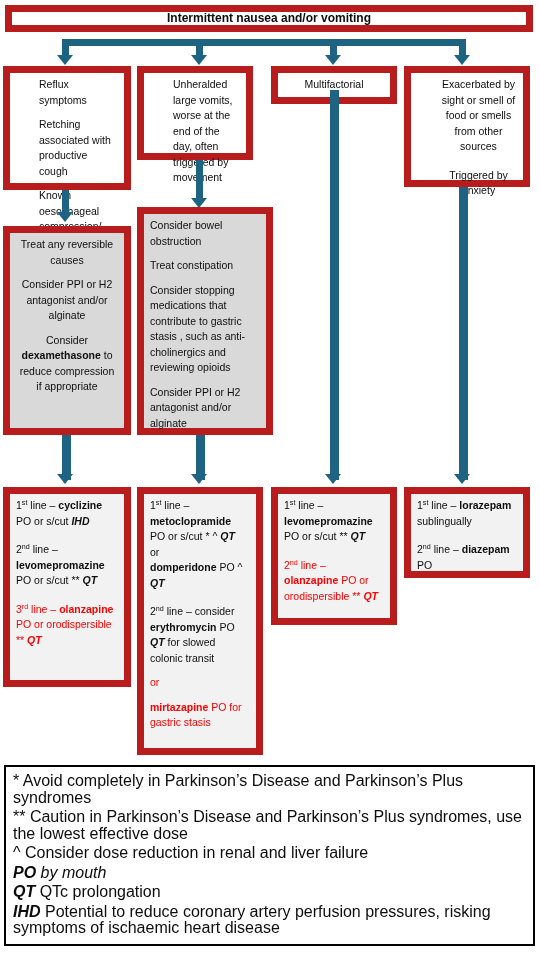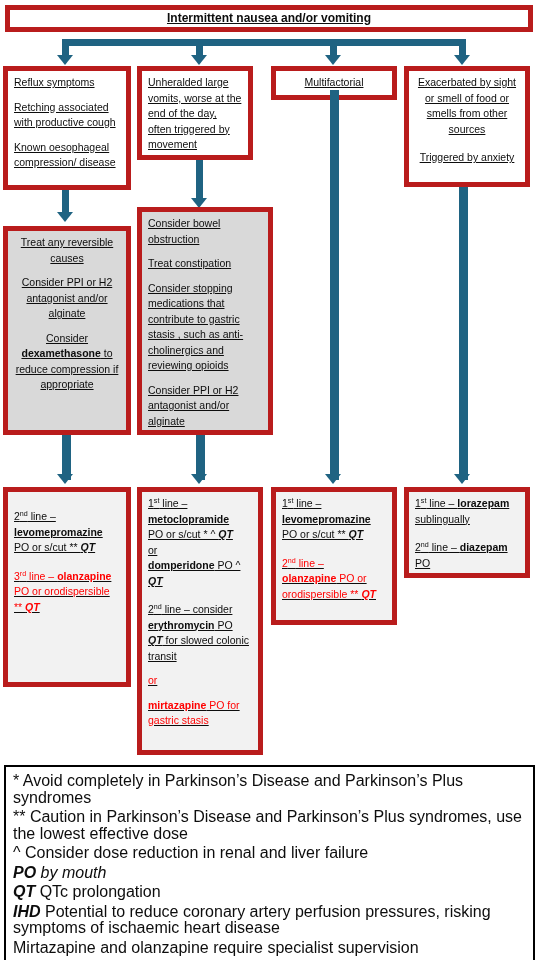--- a/index.html
+++ b/index.html
@@ -16,41 +16,41 @@
     overflow: hidden;
   }
   #canvas {
     position: relative;
     width: 540px;
     height: 960px;
   }
   .box {
     position: absolute;
     box-sizing: border-box;
-    border: 5px solid #b91c1c;
+    border: 7px solid #b91c1c;
     background: #ffffff;
     font-size: 10.5px;
     line-height: 15.5px;
     padding: 4px 6px;
-    text-decoration: underline;
   }
   .title-box {
     left: 5px;
     top: 5px;
     width: 528px;
     height: 27px;
     display: flex;
     align-items: center;
     justify-content: center;
     font-weight: bold;
     font-size: 12px;
     padding: 0;
   }
   .cause-box {
     background: #ffffff;
+    padding-left: 29px;
   }
   .grey-box {
     background: #d9d9d9;
   }
   .tx-box {
     background: #f2f2f2;
   }
   .centered { text-align: center; }
   .para { margin: 0 0 0 0; }
   .para + .para { margin-top: 9px; }
@@ -159,20 +159,21 @@
     <div class="para">Consider PPI or H2 antagonist and/or alginate</div>
   </div>
 
   <div class="conn" style="left:62px; top:435px; width:9px; height:45px;"></div>
   <div class="arrow-head" style="left:57px; top:474px;"></div>
 
   <div class="conn" style="left:196px; top:435px; width:9px; height:45px;"></div>
   <div class="arrow-head" style="left:191px; top:474px;"></div>
 
   <div class="box tx-box" style="left:3px; top:487px; width:128px; height:200px;">
+    <div class="para"><span>1</span><sup>st</sup><span> line – </span><span class="b">cyclizine</span><br><span>PO or s/cut </span><span class="bi">IHD</span></div>
     <div class="gap"></div>
     <div class="para"><span>2</span><sup>nd</sup><span> line – </span><br><span class="b">levomepromazine</span><br><span>PO or s/cut ** </span><span class="bi">QT</span></div>
     <div class="gap"></div>
     <div class="para red"><span>3</span><sup>rd</sup><span> line – </span><span class="b">olanzapine</span><br><span> PO or orodispersible ** </span><span class="bi">QT</span></div>
   </div>
 
   <div class="box tx-box" style="left:137px; top:487px; width:126px; height:268px;">
     <div class="para"><span>1</span><sup>st</sup><span> line – </span><br><span class="b">metoclopramide</span><br><span>PO or s/cut * ^ </span><span class="bi">QT</span><br><span>or</span><br><span class="b">domperidone</span><span> PO ^ </span><span class="bi">QT</span></div>
     <div class="gap"></div>
     <div class="para"><span>2</span><sup>nd</sup><span> line – consider </span><br><span class="b">erythromycin</span><span> PO </span><br><span class="bi">QT</span><span> for slowed colonic transit</span></div>
@@ -192,16 +193,15 @@
     <div class="para"><span>2</span><sup>nd</sup><span> line – </span><span class="b">diazepam</span><br><span>PO</span></div>
   </div>
 
   <div class="legend-box">
     <div class="legend-line">* Avoid completely in Parkinson’s Disease and Parkinson’s Plus syndromes</div>
     <div class="legend-line">** Caution in Parkinson’s Disease and Parkinson’s Plus syndromes, use the lowest effective dose</div>
     <div class="legend-line">^ Consider dose reduction in renal and liver failure</div>
     <div class="legend-line"><span class="bi">PO</span><span class="i"> by mouth</span></div>
     <div class="legend-line"><span class="bi">QT</span><span> QTc prolongation</span></div>
     <div class="legend-line"><span class="bi">IHD</span><span> Potential to reduce coronary artery perfusion pressures, risking symptoms of ischaemic heart disease</span></div>
-    <div class="legend-line">Mirtazapine and olanzapine require specialist supervision</div>
   </div>
 
 </div>
 
 </body></html>

